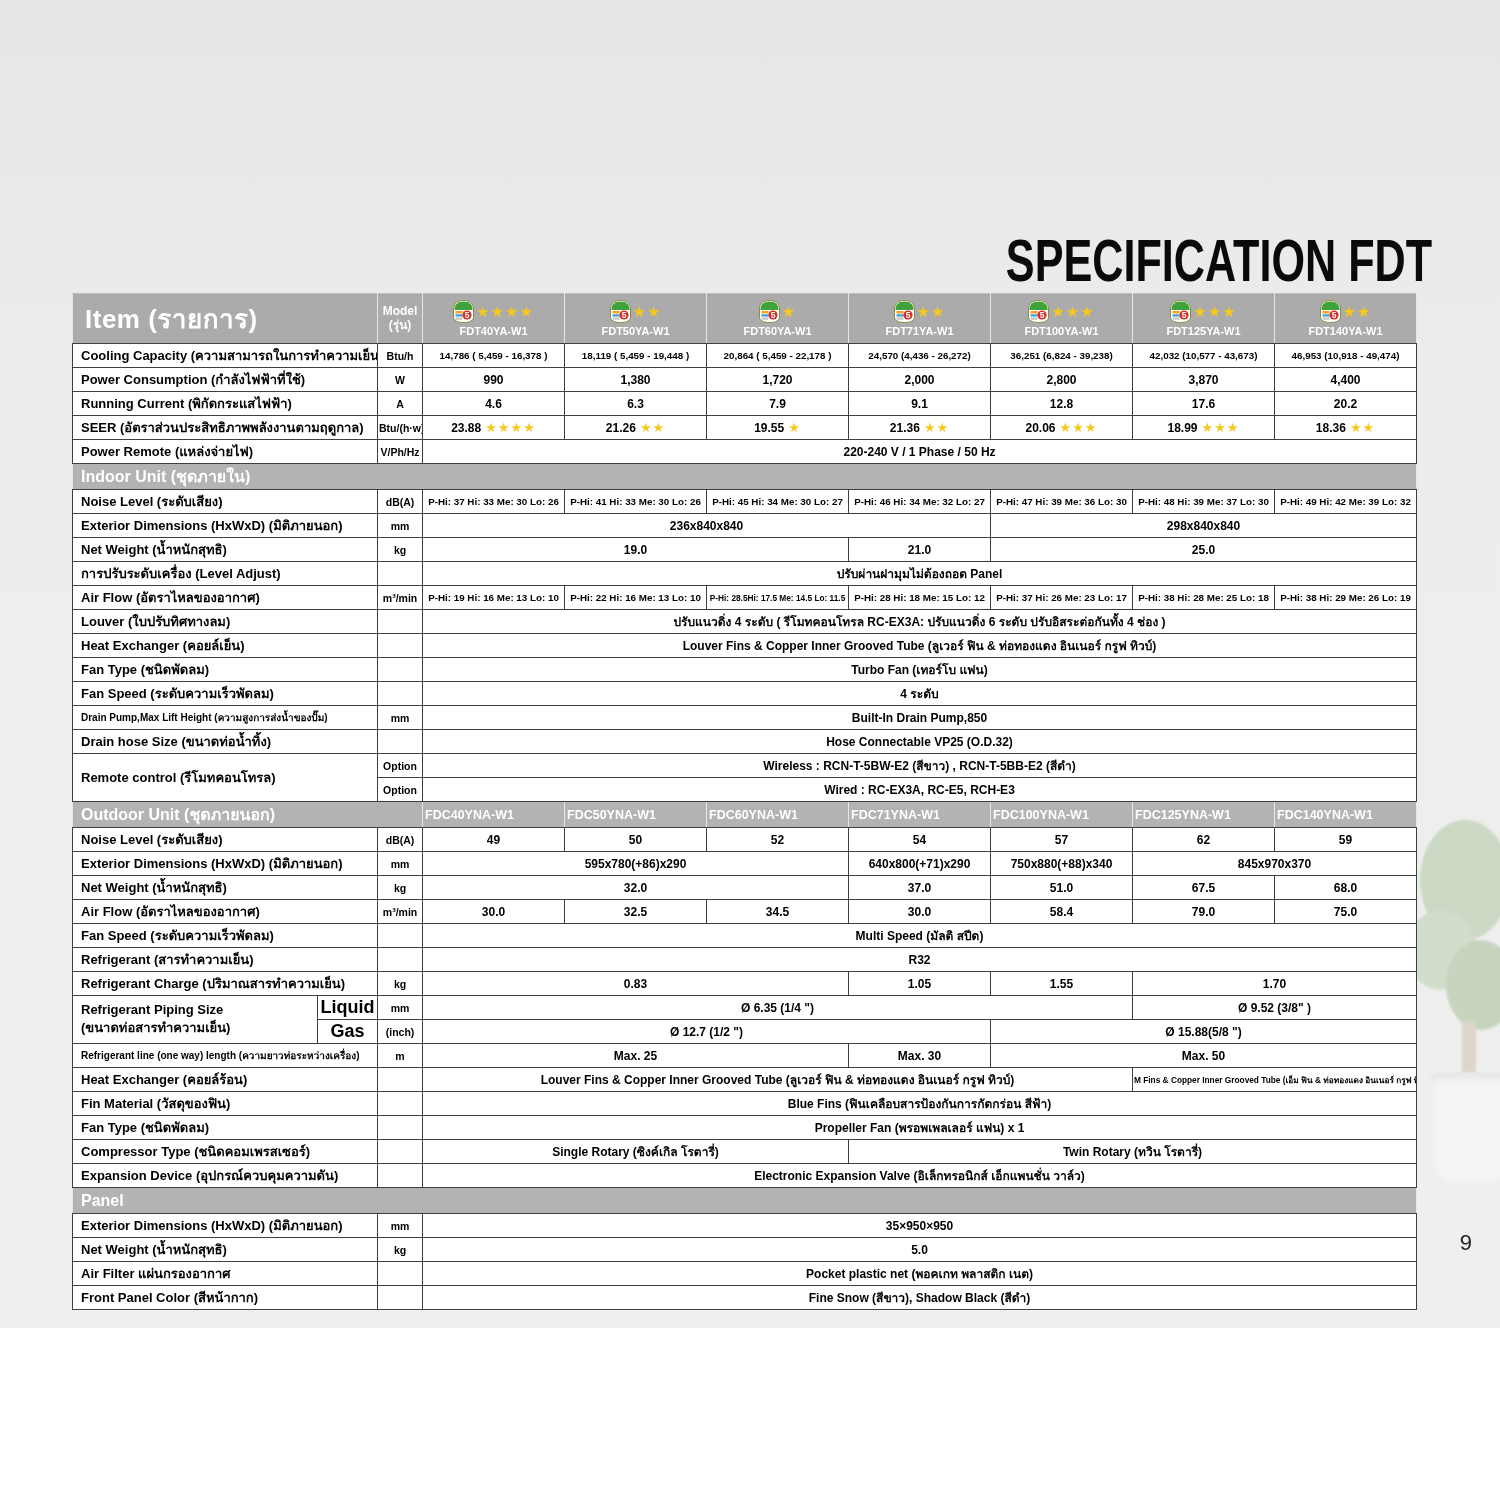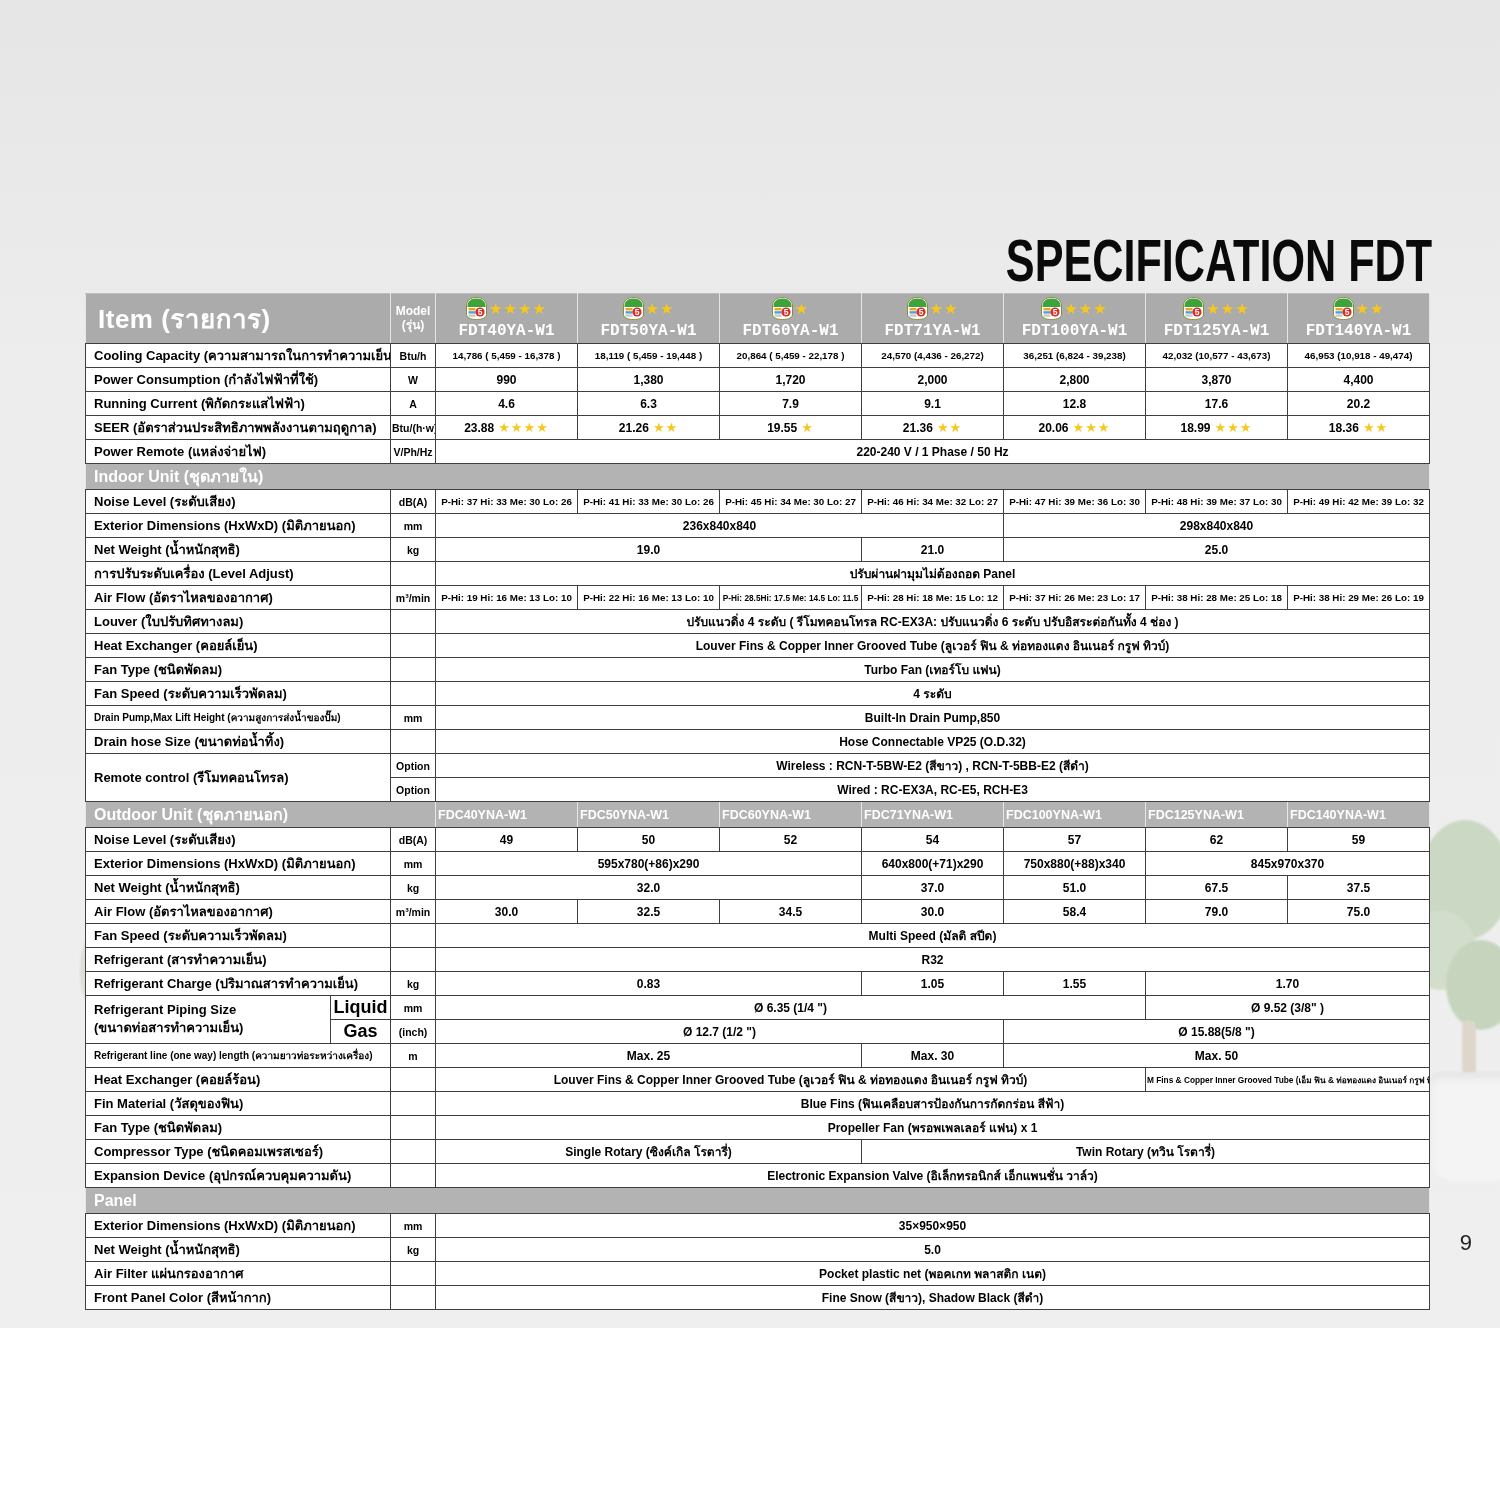--- a/index.html
+++ b/index.html
@@ -18,42 +18,42 @@
   }
   
   .title{
     position:absolute;top:226px;right:68px;margin:0;
     font-size:60px;font-weight:bold;color:#0a0a0a;
     transform:scaleX(0.72);transform-origin:100% 50%;
     letter-spacing:0px;white-space:nowrap;
   }
   
   table.spec{
-    position:absolute;left:85px;top:293px;width:1345px;
+    position:absolute;left:72px;top:293px;width:1345px;
     border-collapse:collapse;table-layout:fixed;
     background:#fff;border:1px solid var(--border-dark);
   }
   td,th{
     border:1px solid var(--border-dark);
     padding:0 2px;text-align:center;vertical-align:middle;
     font-weight:bold;color:#000;overflow:hidden;white-space:nowrap;
   }
   thead tr{height:50px;}
   tbody tr{height:24px;}
   thead th{
     background:var(--header-gray);color:#fff;
     border:1px solid var(--border-light);
     border-bottom:1px solid var(--border-dark);
     border-top:1px solid #bdbdbd;
   }
   th.item-th{text-align:left;padding-left:12px;font-size:26px;letter-spacing:0.5px;}
   th.model-th{font-size:12px;line-height:1.15;}
   th.model-col .hdr-top{display:flex;align-items:center;justify-content:center;gap:2px;height:26px;}
   th.model-col .hdr-stars{color:var(--star);font-size:15px;letter-spacing:1px;line-height:1;}
-  th.model-col .hdr-name{font-size:16px;line-height:1.2;font-family:Liberation Mono, monospace;}
+  th.model-col .hdr-name{font-size:11px;line-height:1.2;}
   .energy-icon{display:inline-block;line-height:0;}
   td.label{text-align:left;padding-left:8px;font-size:13px;}
   td.label .lbl2{display:block;}
   td.label.lbl-sm{font-size:10px;margin-left:44px;}
   td.sub{font-size:18px;}
   td.unit{font-size:10.5px;padding:0 1px;}
   td.val{font-size:12px;}
   td.val.sm{font-size:9.8px;padding:0 1px;}
   td.val.xs{font-size:8.3px;padding:0 1px;}
   td.val .star{color:var(--star);font-size:13px;letter-spacing:1px;margin-left:4px;}
@@ -388,21 +388,21 @@
           <td class="val">750x880(+88)x340</td>
           <td class="val" colspan="2">845x970x370</td>
         </tr>
         <tr>
           <td class="label" colspan="2">Net Weight (น้ำหนักสุทธิ)</td>
           <td class="unit">kg</td>
           <td class="val" colspan="3">32.0</td>
           <td class="val">37.0</td>
           <td class="val">51.0</td>
           <td class="val">67.5</td>
-          <td class="val">37.5</td>
+          <td class="val">68.0</td>
         </tr>
         <tr>
           <td class="label" colspan="2">Air Flow (อัตราไหลของอากาศ)</td>
           <td class="unit">m³/min</td>
           <td class="val">30.0</td>
           <td class="val">32.5</td>
           <td class="val">34.5</td>
           <td class="val">30.0</td>
           <td class="val">58.4</td>
           <td class="val">79.0</td>

